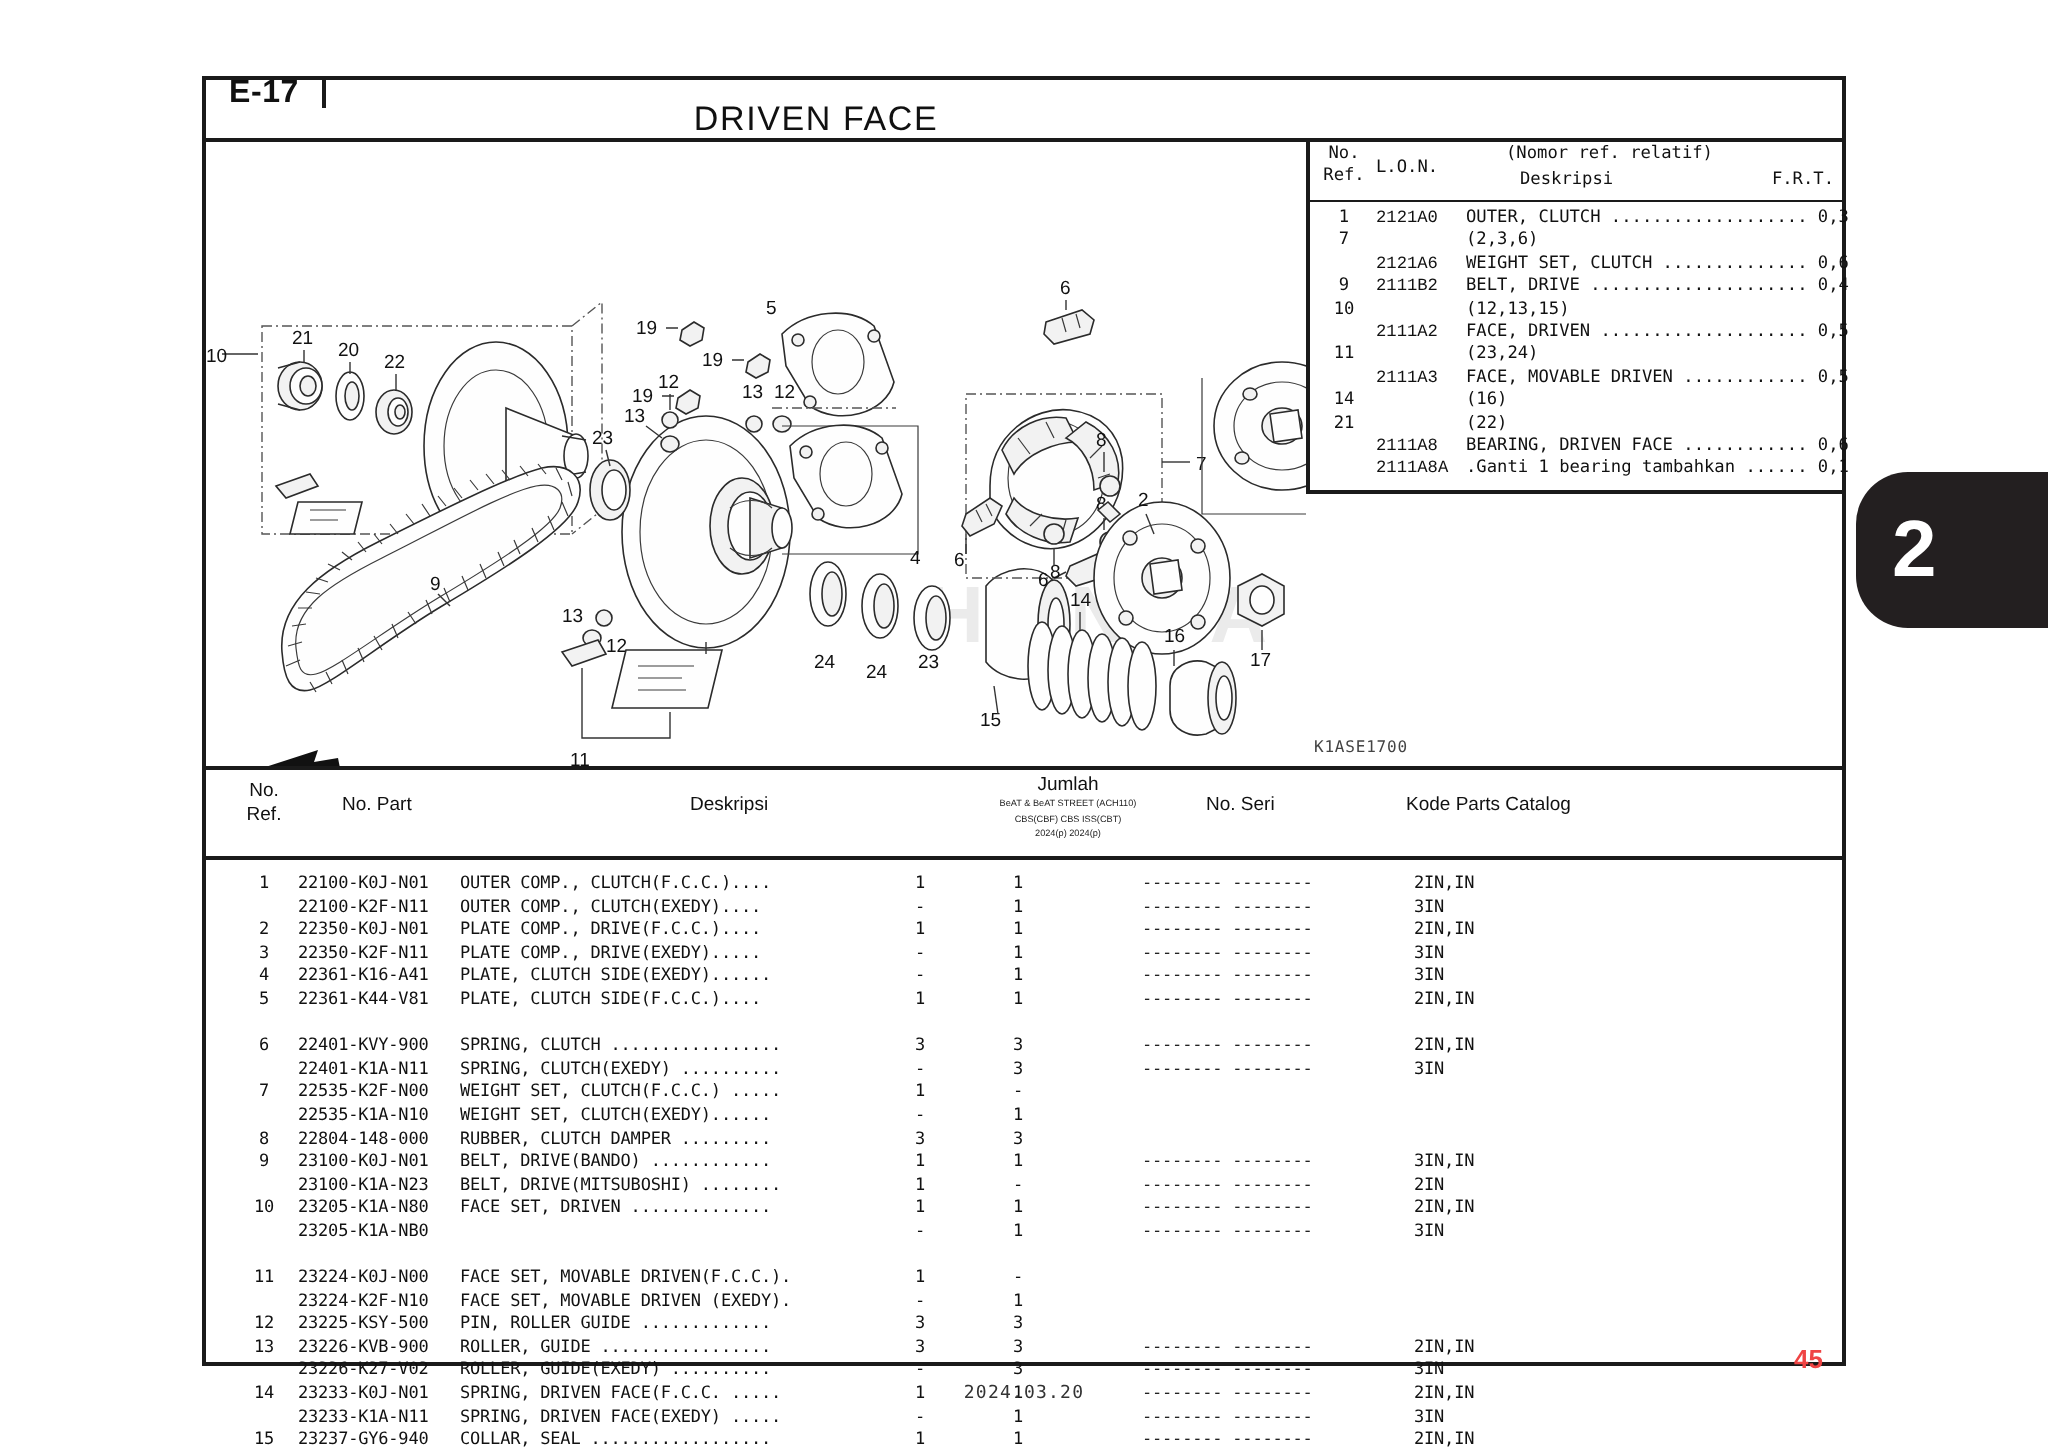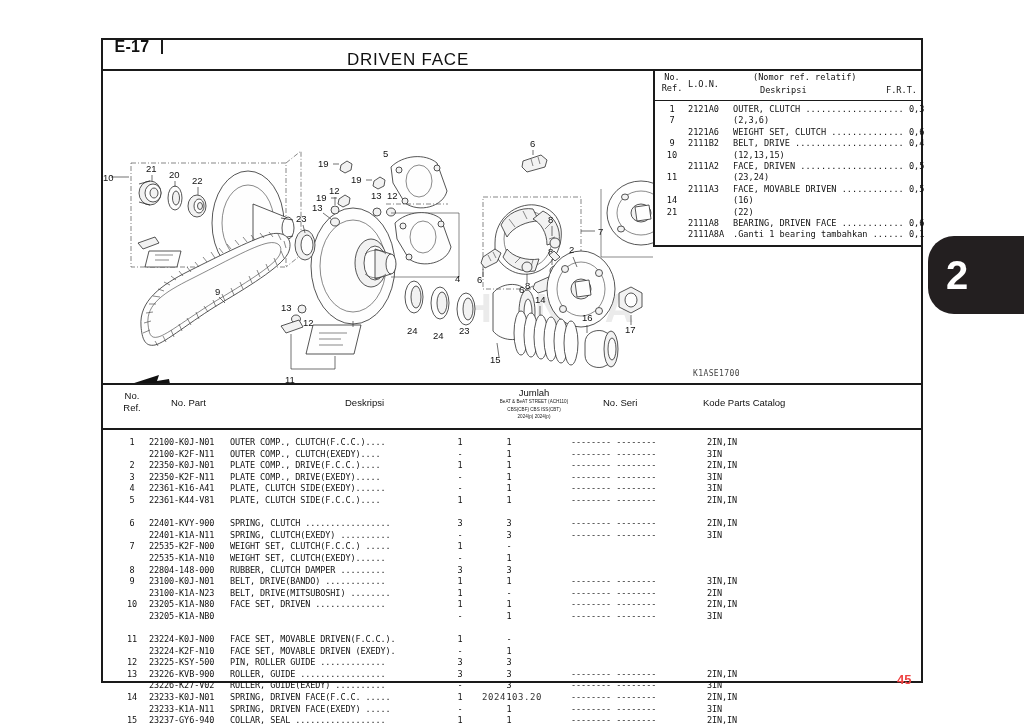--- a/index.html
+++ b/index.html
@@ -43,29 +43,29 @@
   }
   .lon-head{position:relative;height:29px;border-bottom:1.5px solid #1a1a1a;}
   .lon-h-ref{position:absolute;left:4px;top:1px;line-height:1.25;text-align:center;width:26px;}
   .lon-h-lon{position:absolute;left:33px;top:8px;}
   .lon-h-rel{position:absolute;left:78px;top:1px;margin-left:20px;}
   .lon-h-desk{position:absolute;left:105px;top:14px;}
   .lon-h-frt{position:absolute;right:4px;top:14px;}
   .lon-body{position:relative;padding-top:3px;}
   .lon-row{position:relative;height:11.4px;white-space:pre;}
   .lon-ref{position:absolute;left:4px;width:26px;text-align:center;}
-  .lon-num{position:absolute;left:33px;}
+  .lon-num{position:absolute;left:33px;font-family:Liberation Mono, monospace;}
   .lon-desc{position:absolute;left:78px;}
   .lon-frt{position:absolute;right:5px;}
 
   
   .diagram{position:absolute;left:0;top:31px;right:268px;height:312px;overflow:hidden;}
   .diagram-sep{position:absolute;left:0;right:0;top:343px;height:0;border-top:2px solid #1a1a1a;}
   .dcode{
-    position:absolute;left:590px;top:329px;
+    position:absolute;left:554px;top:329px;
     font-family:"DejaVu Sans Mono", monospace;font-size:8px;color:#444;letter-spacing:.4px;
   }
   .watermark{
     position:absolute;left:360px;top:215px;
     font-family:"Liberation Sans",sans-serif;font-weight:bold;font-size:40px;
     color:#ebebeb;letter-spacing:6px;user-select:none;
   }
 
   
   .ptbl{position:absolute;left:0;top:345px;right:0;bottom:0;}

